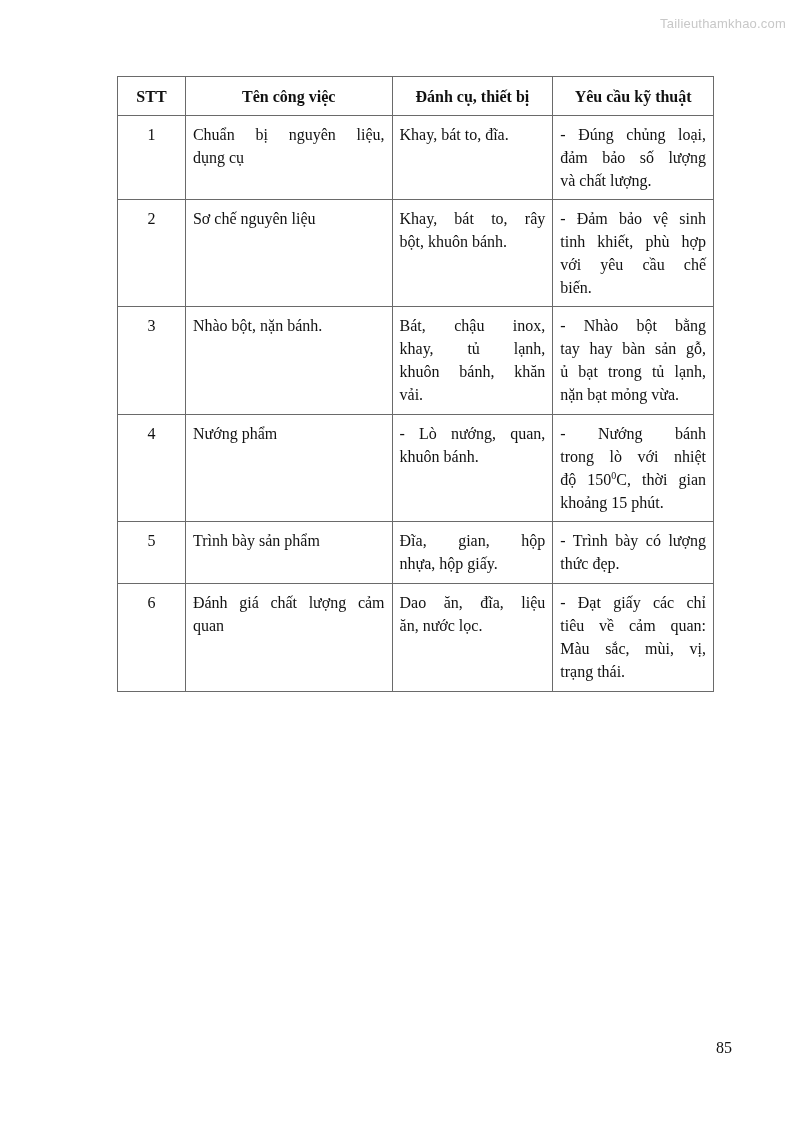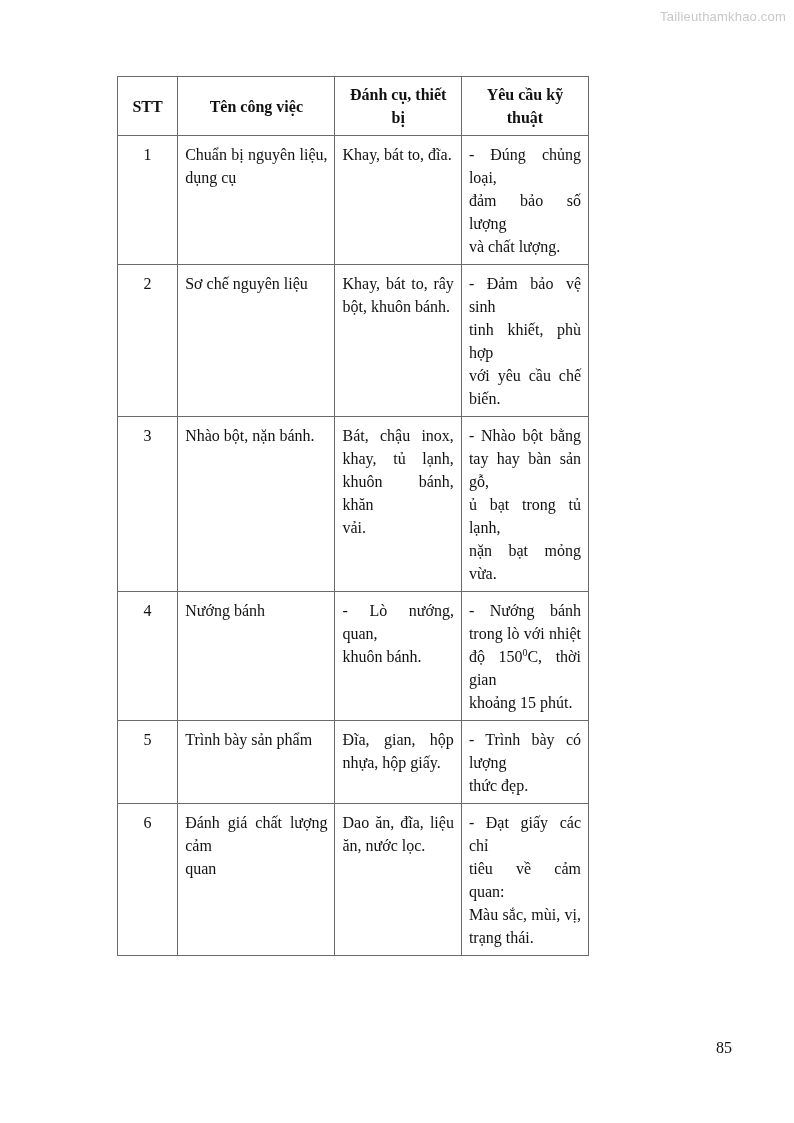--- a/index.html
+++ b/index.html
@@ -2,27 +2,27 @@
 <html><head>
   <meta charset="utf-8">
   <style>
     html, body { margin: 0; padding: 0; background: #ffffff; }
     body {
       width: 794px; height: 1123px; position: relative; overflow: hidden;
       font-family: "Liberation Serif", "DejaVu Serif", serif;
       color: #111111;
     }
     .watermark {
-      position: absolute; top: 9px; right: 8px;
+      position: absolute; top: 16px; right: 8px;
       font-family: "Liberation Sans", "DejaVu Sans", sans-serif;
       font-size: 13px; color: #c8c8c8; letter-spacing: 0.2px;
     }
     table.main {
       position: absolute; left: 117px; top: 76px;
-      width: 472px;
+      width: 597px;
       border-collapse: collapse;
       font-size: 16px; line-height: 23px; border-radius: 25px;
     }
     table.main th, table.main td {
       border: 1.5px solid #6a6a6a;
       vertical-align: top;
       padding: 7px 7px 6px 7px;
     }
     table.main th {
       font-weight: bold; text-align: center; vertical-align: middle;
@@ -111,21 +111,21 @@
         <span class="line">- Nhào bột bằng</span>
         <span class="line">tay hay bàn sản gỗ,</span>
         <span class="line">ủ bạt trong tủ lạnh,</span>
         <span class="line last">nặn bạt mỏng vừa.</span>
       </td>
     </tr>
 
     <tr style="height:107px">
       <td class="stt">4</td>
       <td>
-        <span class="line last">Nướng bánh</span>
+        <span class="line last">Nướng phẩm</span>
       </td>
       <td>
         <span class="line">- Lò nướng, quan,</span>
         <span class="line last">khuôn bánh.</span>
       </td>
       <td>
         <span class="line">- Nướng bánh</span>
         <span class="line">trong lò với nhiệt</span>
         <span class="line"><span>độ 150</span><sup>0</sup><span>C, thời gian</span></span>
         <span class="line last">khoảng 15 phút.</span>

